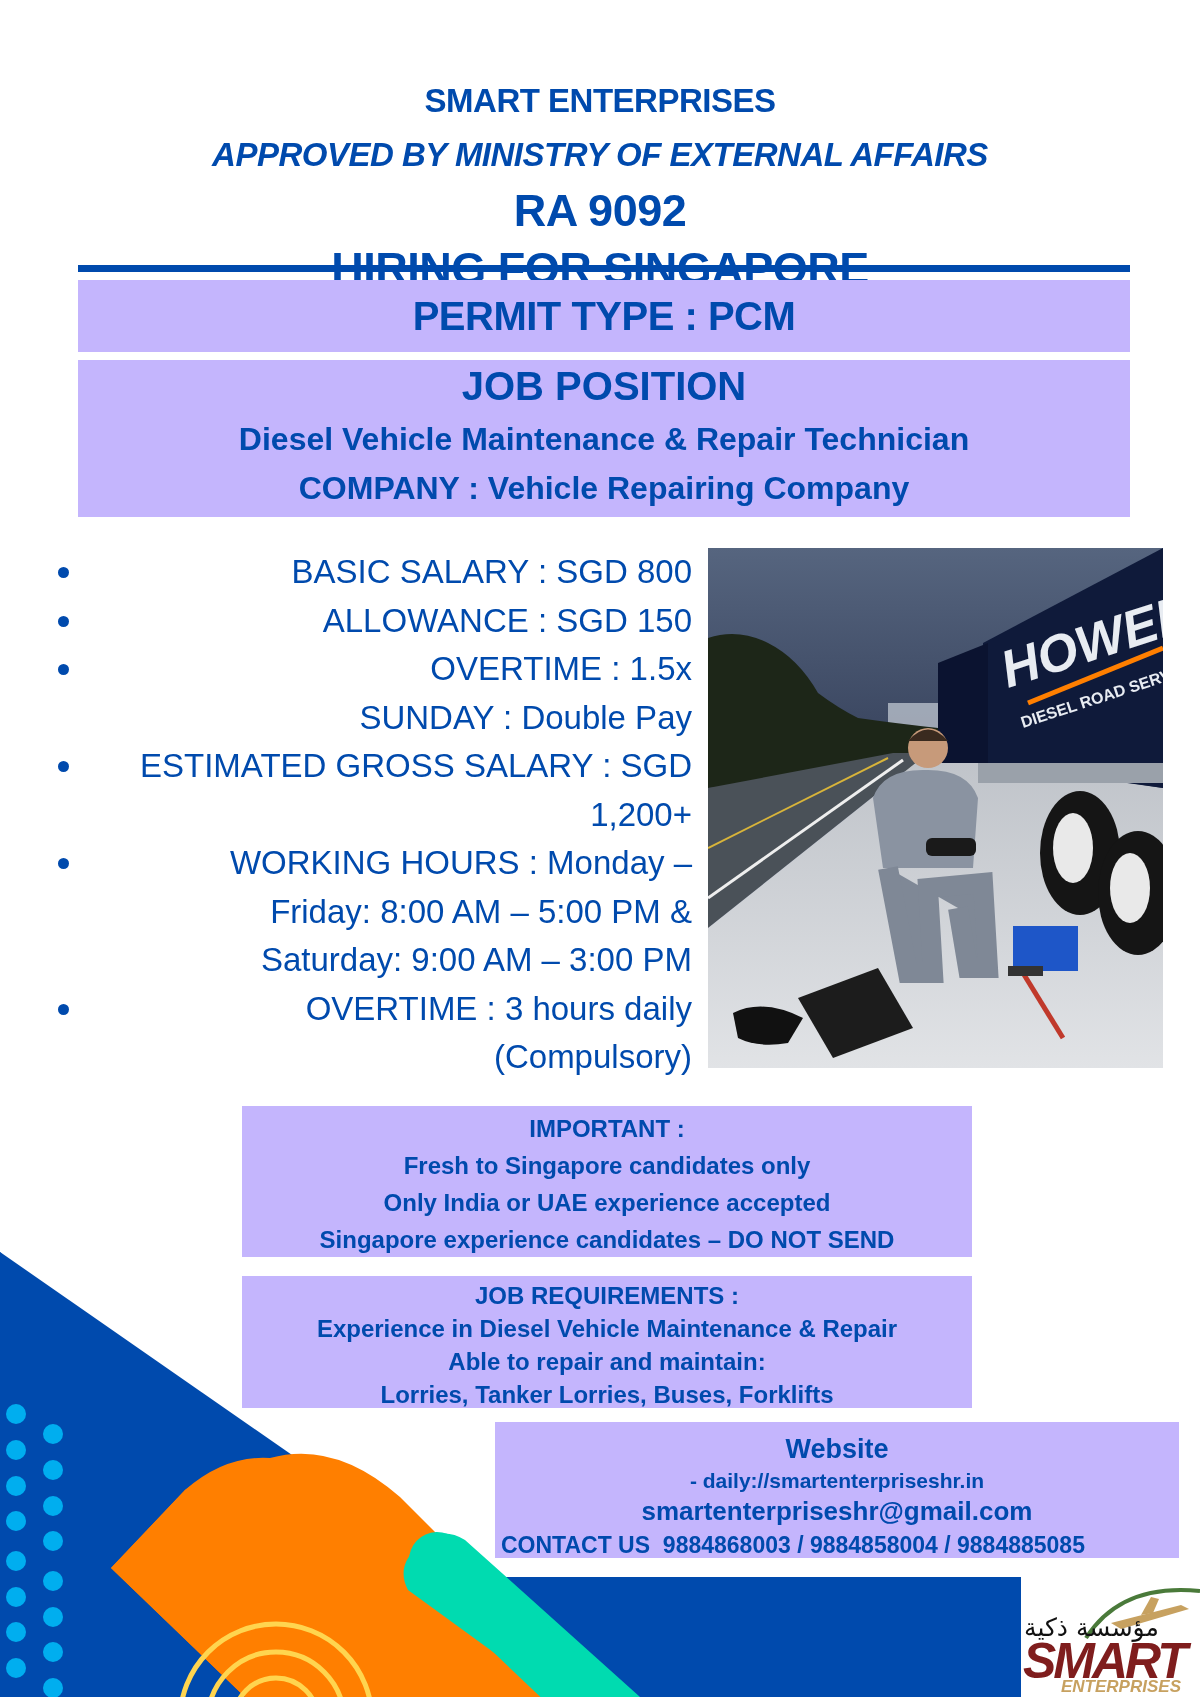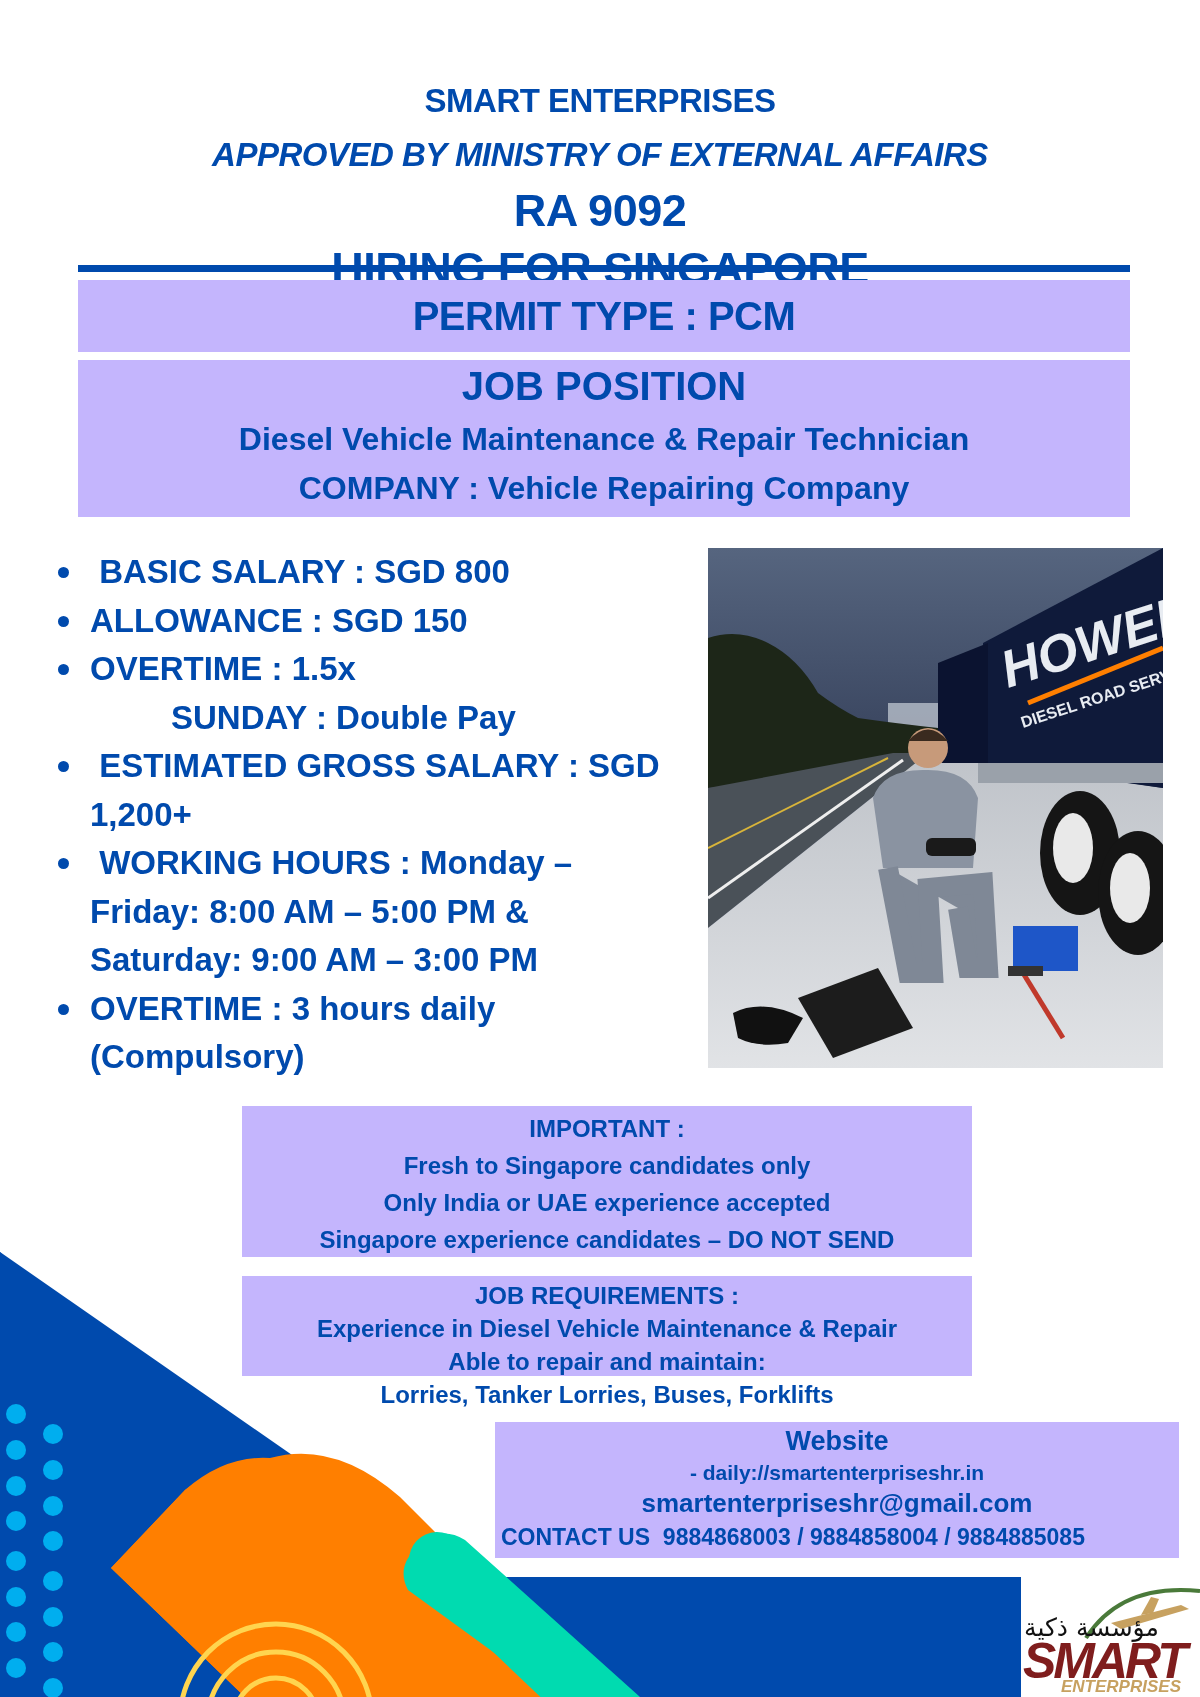--- a/index.html
+++ b/index.html
@@ -23,33 +23,33 @@
   .box { position:absolute; box-sizing:border-box; }
 
   #permit { left:78px; top:280px; width:1052px; height:72px; display:flex; align-items:center; justify-content:center; font-weight:bold; font-size:40px; letter-spacing:-0.5px; }
   #job { left:78px; top:360px; width:1052px; height:157px; text-align:center; }
   #job .t { position:absolute; left:0; width:100%; font-weight:bold; }
   #job-title { top:4px; font-size:40px; }
   #job-pos { top:61px; font-size:32px; }
   #job-co { top:110px; font-size:32px; }
 
   
-  #bullets { position:absolute; left:52px; top:548px; width:640px; font-size:33px; font-weight:bold; line-height:48.5px; }
+  #bullets { position:absolute; left:52px; top:548px; width:640px; font-size:33px; font-weight:normal; line-height:48.5px;text-align:right; }
   #bullets .li { position:relative; padding-left:38px; }
   #bullets .dot { position:absolute; left:6px; top:19px; width:11px; height:11px; border-radius:50%; background:#004aad; }
   #bullets .sub { padding-left:119px; }
 
   
   #photo { position:absolute; left:708px; top:548px; width:455px; height:520px; overflow:hidden; }
 
   
   #important { left:242px; top:1106px; width:730px; height:151px; text-align:center; font-weight:bold; font-size:24px; line-height:37px; padding-top:4px; }
-  #requirements { left:242px; top:1276px; width:730px; height:100px; text-align:center; font-weight:bold; font-size:24px; line-height:33px; padding-top:3px; }
+  #requirements { left:242px; top:1276px; width:730px; height:132px; text-align:center; font-weight:bold; font-size:24px; line-height:33px; padding-top:3px; }
   #contact { left:495px; top:1422px; width:684px; height:136px; text-align:center; font-weight:bold; }
-  #contact .w { font-size:27px; line-height:34px; padding-top:2px; }
+  #contact .w { font-size:27px; line-height:34px; padding-top:2px;margin-top:8px; }
   #contact .u { font-size:21px; line-height:30px; }
   #contact .e { font-size:26px; line-height:31px; }
   #contact .c { font-size:23px; line-height:37px; text-align:left; padding-left:6px; white-space:nowrap; }
 
   
   #logo { position:absolute; left:1021px; top:1577px; width:179px; height:120px; background:#fff; overflow:hidden; }
   #logo .ar { position:absolute; left:3px; top:36px; font-size:25px; color:#111; font-family:"DejaVu Sans", sans-serif; direction:rtl; }
   #logo .sm { position:absolute; left:2px; top:55px; font-size:50px; font-weight:bold; font-style:italic; color:#7f1d1d; letter-spacing:-3px; }
   #logo .ent { position:absolute; left:40px; top:100px; font-size:17px; font-weight:bold; font-style:italic; color:#c7a160; }
 </style>

